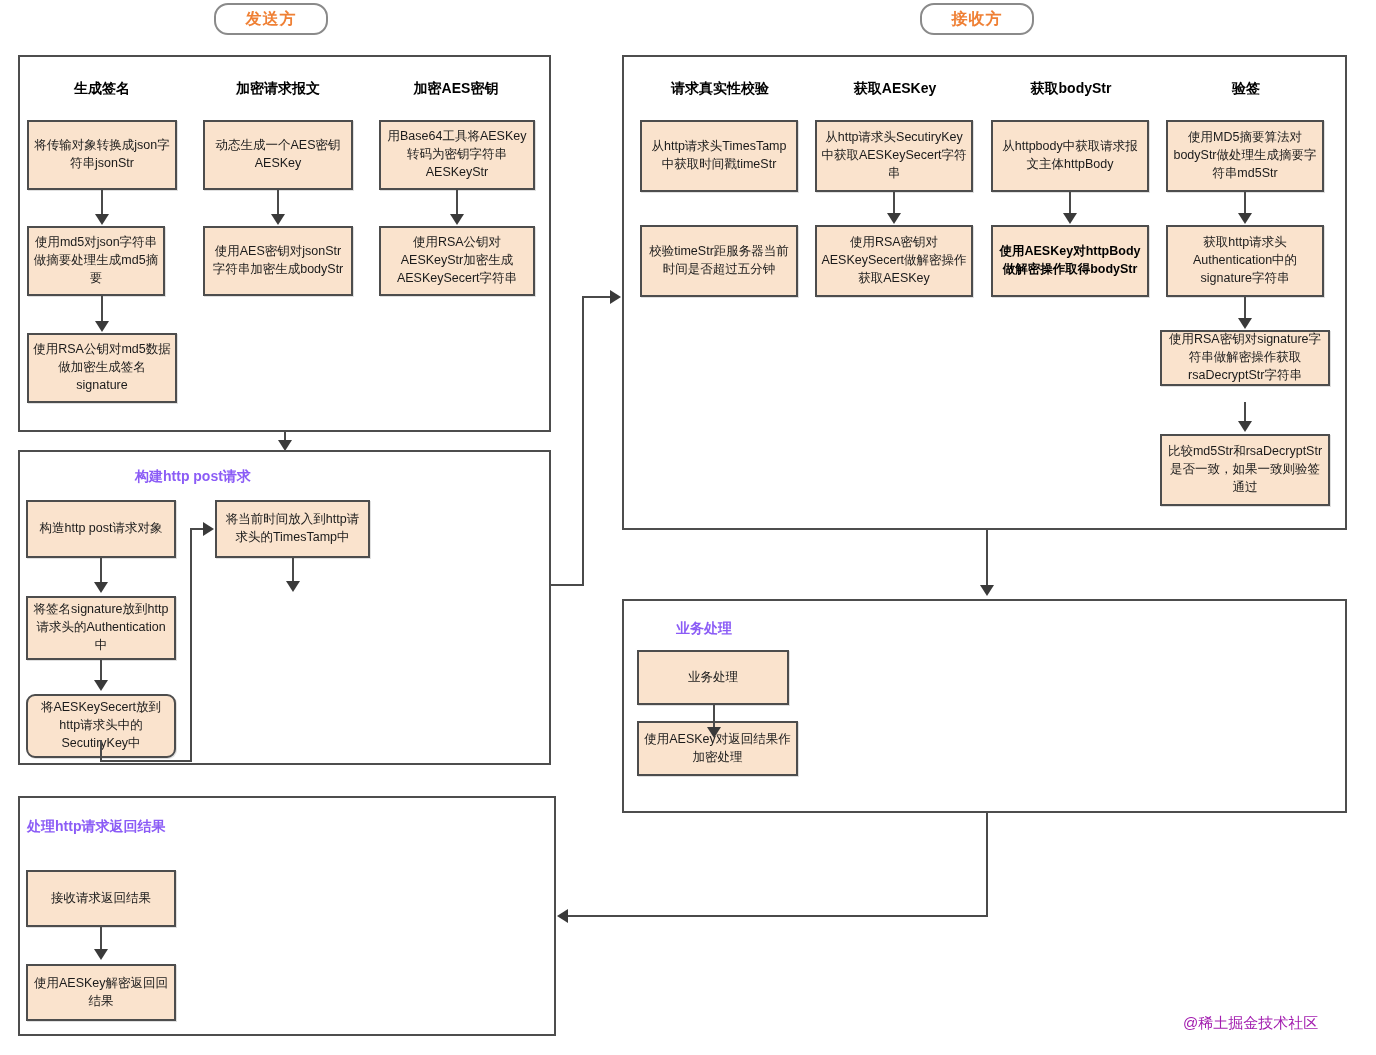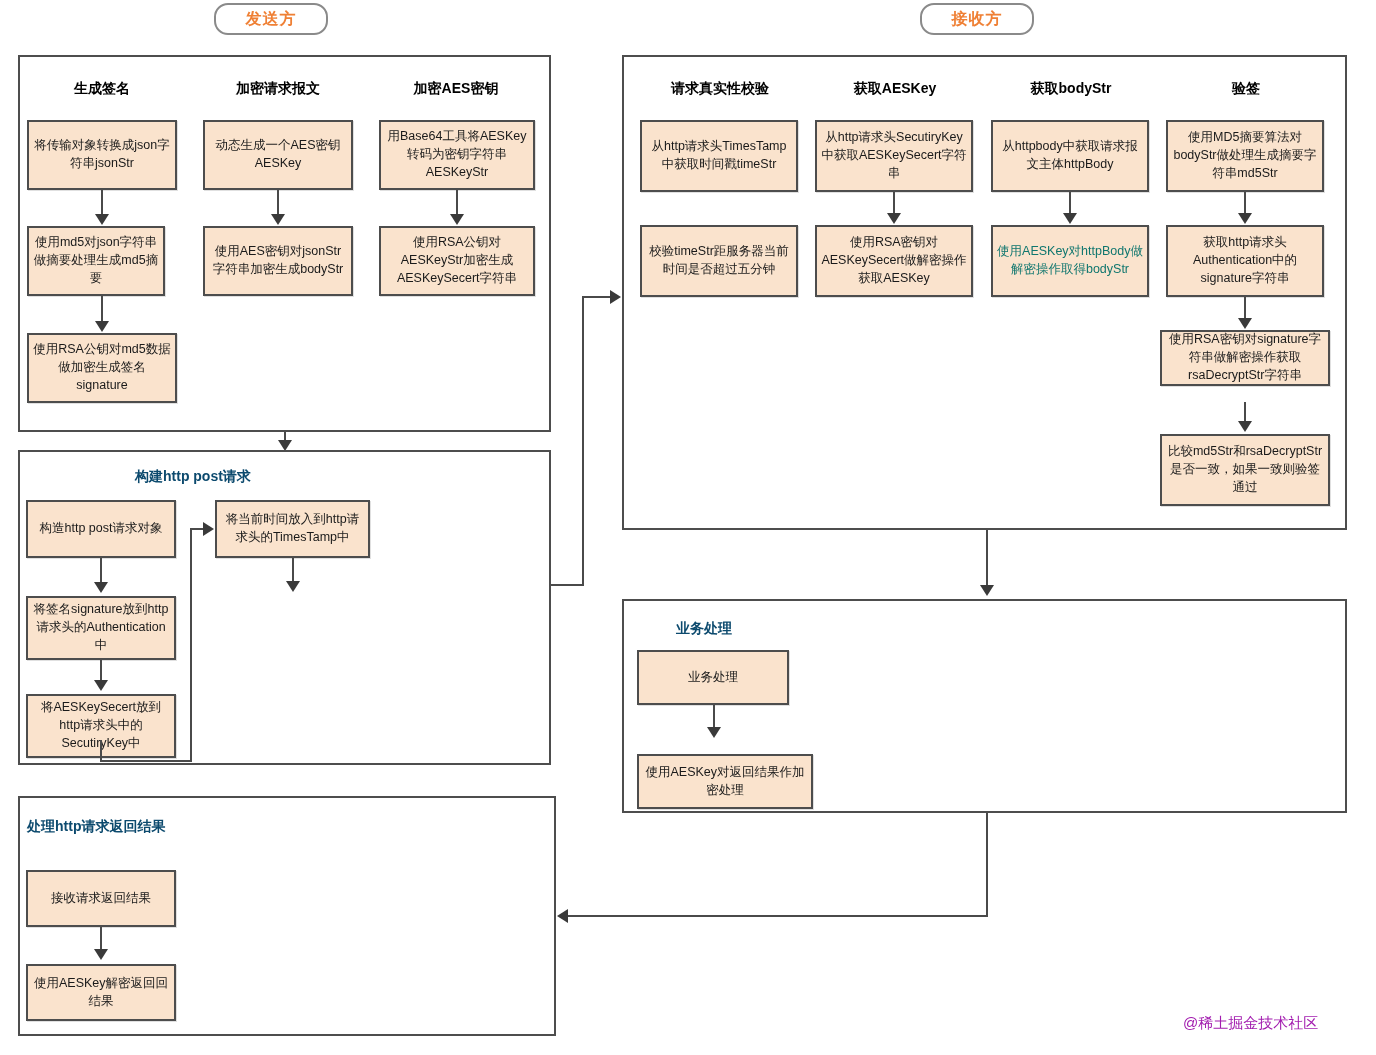--- a/index.html
+++ b/index.html
@@ -35,21 +35,21 @@
   .group{
     position:absolute;
     box-sizing:border-box;
     border:2px solid #4d4d4d;
     background:#ffffff;
   }
   .group-title{
     position:absolute;
     font-size:14px;
     font-weight:bold;
-    color:#0c4a6e;
+    color:#8b5cf6;
     white-space:nowrap;
   }
 
   
   .col-head{
     position:absolute;
     font-size:14px;
     font-weight:bold;
     color:#000000;
     text-align:center;
@@ -66,22 +66,22 @@
     font-size:12.5px;
     line-height:1.42;
     display:flex;
     align-items:center;
     justify-content:center;
     text-align:center;
     padding:2px 4px;
     box-shadow:1px 1px 0 rgba(0,0,0,.12);
   }
   .node.highlight{
-    color:#0f766e;
-    font-weight:normal;
+    color:#000000;
+    font-weight:bold;
   }
 
   
   .ln{
     position:absolute;
     background:#4a4a4a;
   }
   .ln.v{width:2px;}
   .ln.h{height:2px;}
 
@@ -152,21 +152,21 @@
 
   <div class="ln v" style="left:284px;top:432px;height:14px;"></div>
   <div class="arrow down" style="left:278px;top:440px;"></div>
 
   <div class="group" style="left:18px;top:450px;width:533px;height:315px;"></div>
 
   <div class="group-title" style="left:135px;top:468px;">构建http post请求</div>
 
   <div class="node" style="left:26px;top:500px;width:150px;height:58px;">构造http post请求对象</div>
   <div class="node" style="left:26px;top:596px;width:150px;height:64px;">将签名signature放到http请求头的Authentication中</div>
-  <div class="node" style="left:26px;top:694px;width:150px;height:64px;">将AESKeySecert放到http请求头中的SecutiryKey中</div>
+  <div class="node" style="left:26px;top:694px;width:150px;height:64px;border-radius:9px;">将AESKeySecert放到http请求头中的SecutiryKey中</div>
 
   <div class="node" style="left:215px;top:500px;width:155px;height:58px;">将当前时间放入到http请求头的TimesTamp中</div>
 
   <div class="ln v" style="left:100px;top:558px;height:25px;"></div>
   <div class="arrow down" style="left:94px;top:582px;"></div>
 
   <div class="ln v" style="left:100px;top:660px;height:21px;"></div>
   <div class="arrow down" style="left:94px;top:680px;"></div>
 
   <div class="ln v" style="left:292px;top:558px;height:24px;"></div>
@@ -230,21 +230,21 @@
   <div class="arrow down" style="left:1238px;top:421px;"></div>
 
   <div class="ln v" style="left:986px;top:530px;height:56px;"></div>
   <div class="arrow down" style="left:980px;top:585px;"></div>
 
   <div class="group" style="left:622px;top:599px;width:725px;height:214px;"></div>
 
   <div class="group-title" style="left:676px;top:620px;">业务处理</div>
 
   <div class="node" style="left:637px;top:650px;width:152px;height:55px;">业务处理</div>
-  <div class="node" style="left:637px;top:754px;width:176px;height:55px;">使用AESKey对返回结果作加密处理</div>
+  <div class="node" style="left:637px;top:721px;width:161px;height:55px;">使用AESKey对返回结果作加密处理</div>
 
   <div class="ln v" style="left:713px;top:705px;height:23px;"></div>
   <div class="arrow down" style="left:707px;top:727px;"></div>
 
   <div class="ln v" style="left:986px;top:813px;height:104px;"></div>
   <div class="ln h" style="left:568px;top:915px;width:420px;"></div>
   <div class="arrow left" style="left:557px;top:909px;"></div>
 
   <div class="watermark" style="left:1183px;top:1014px;">@稀土掘金技术社区</div>
 

